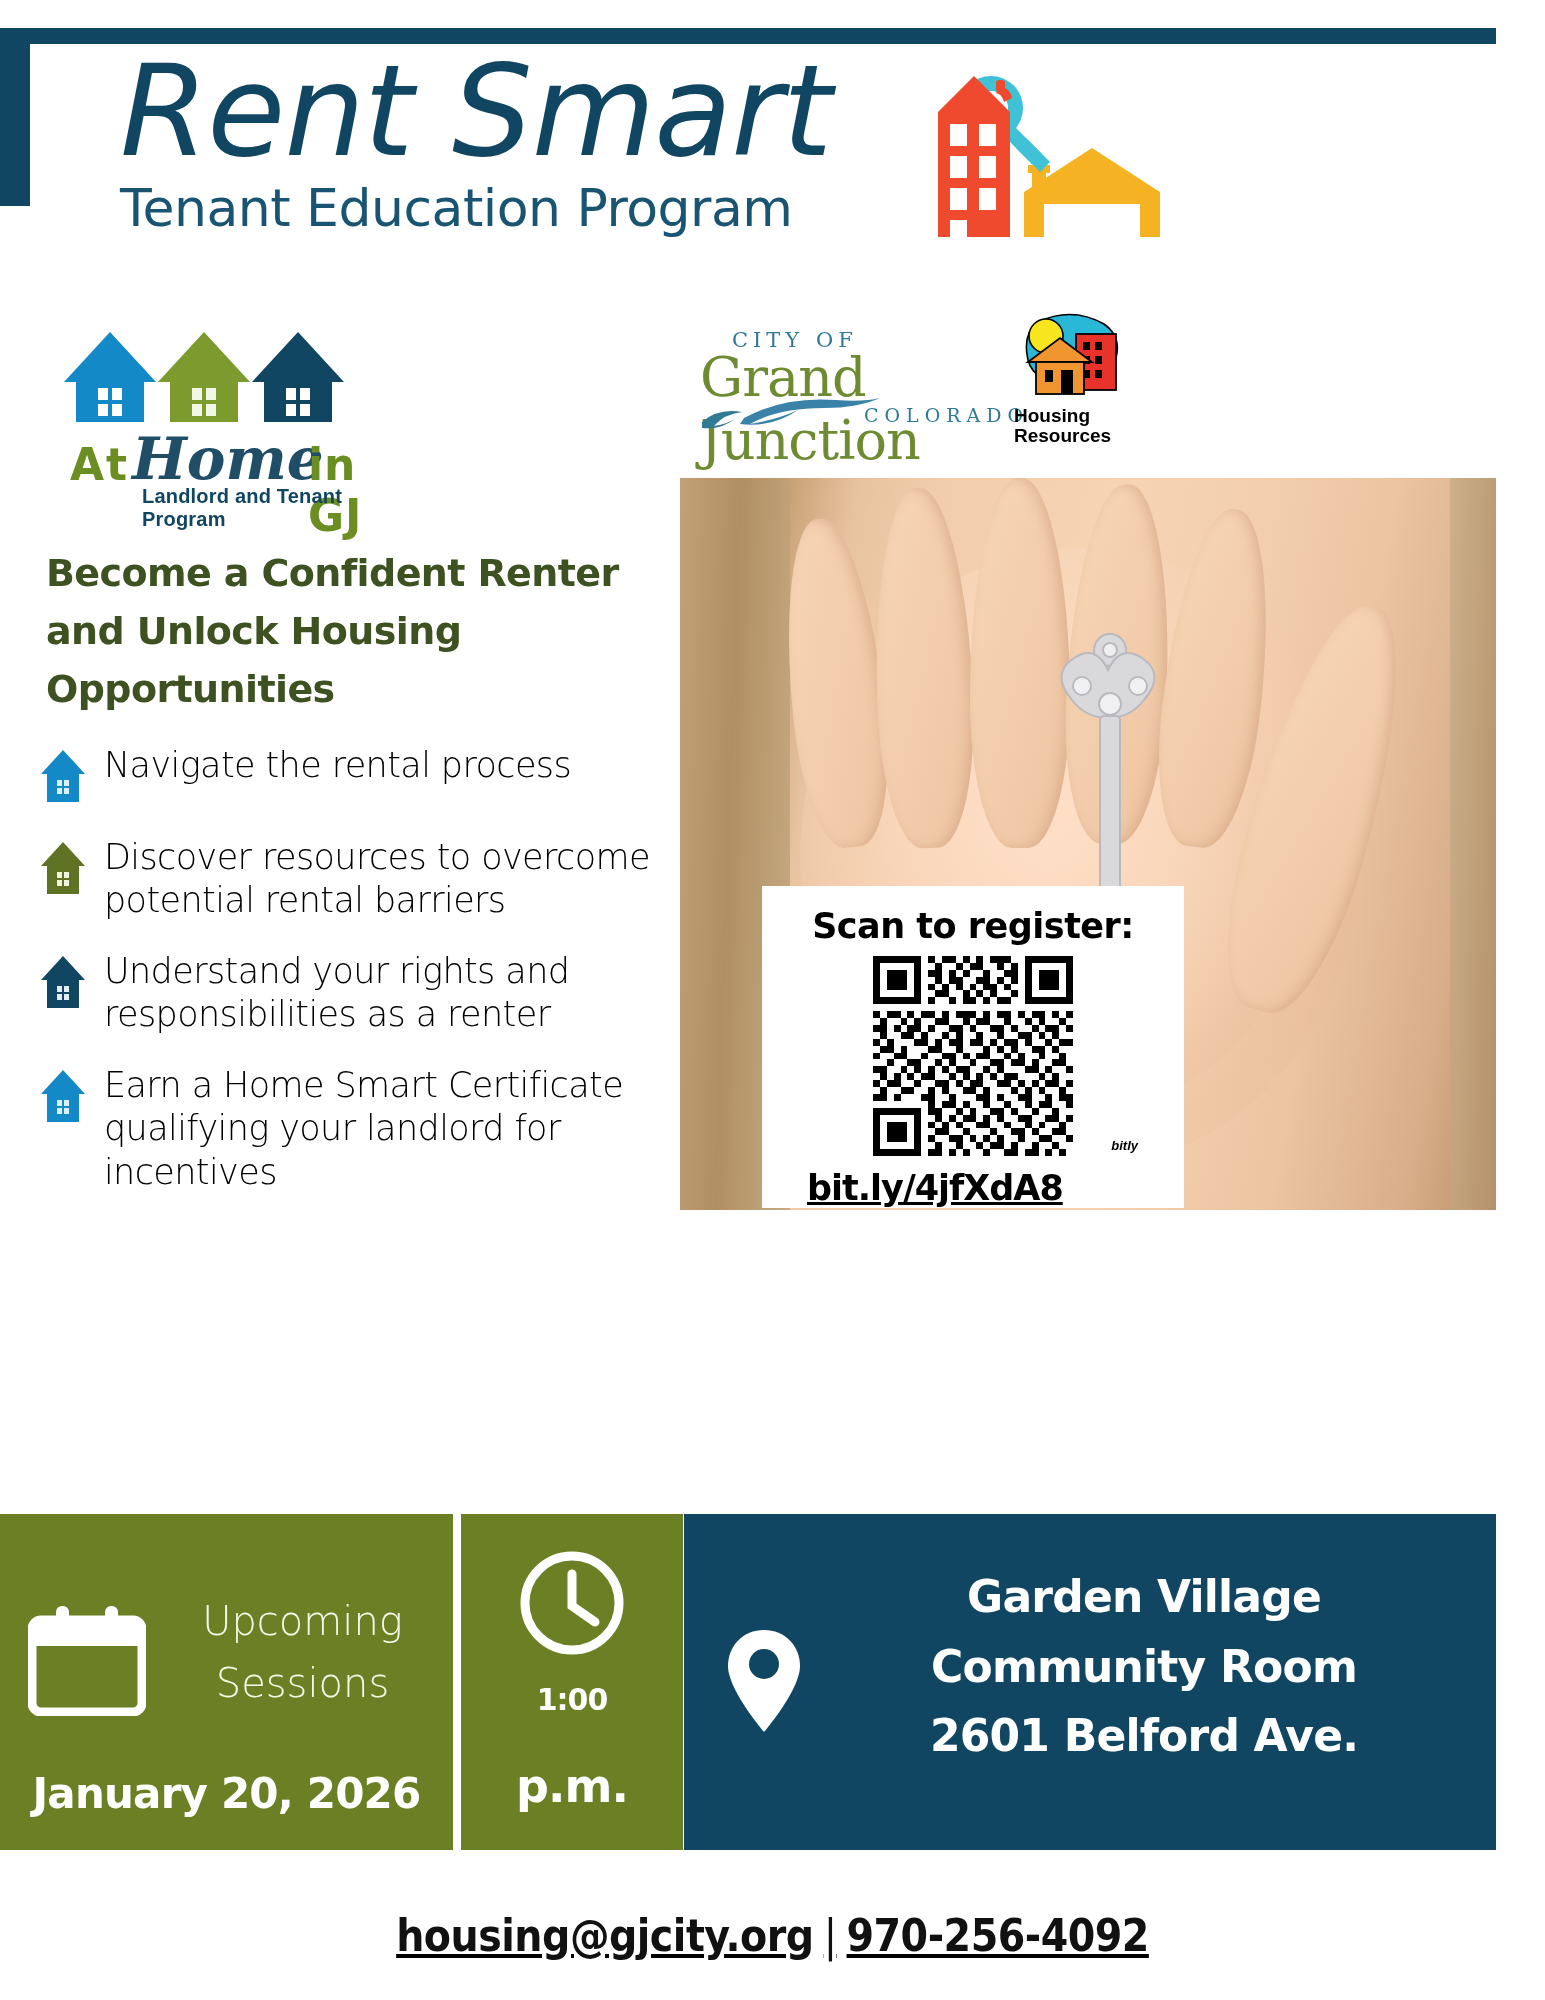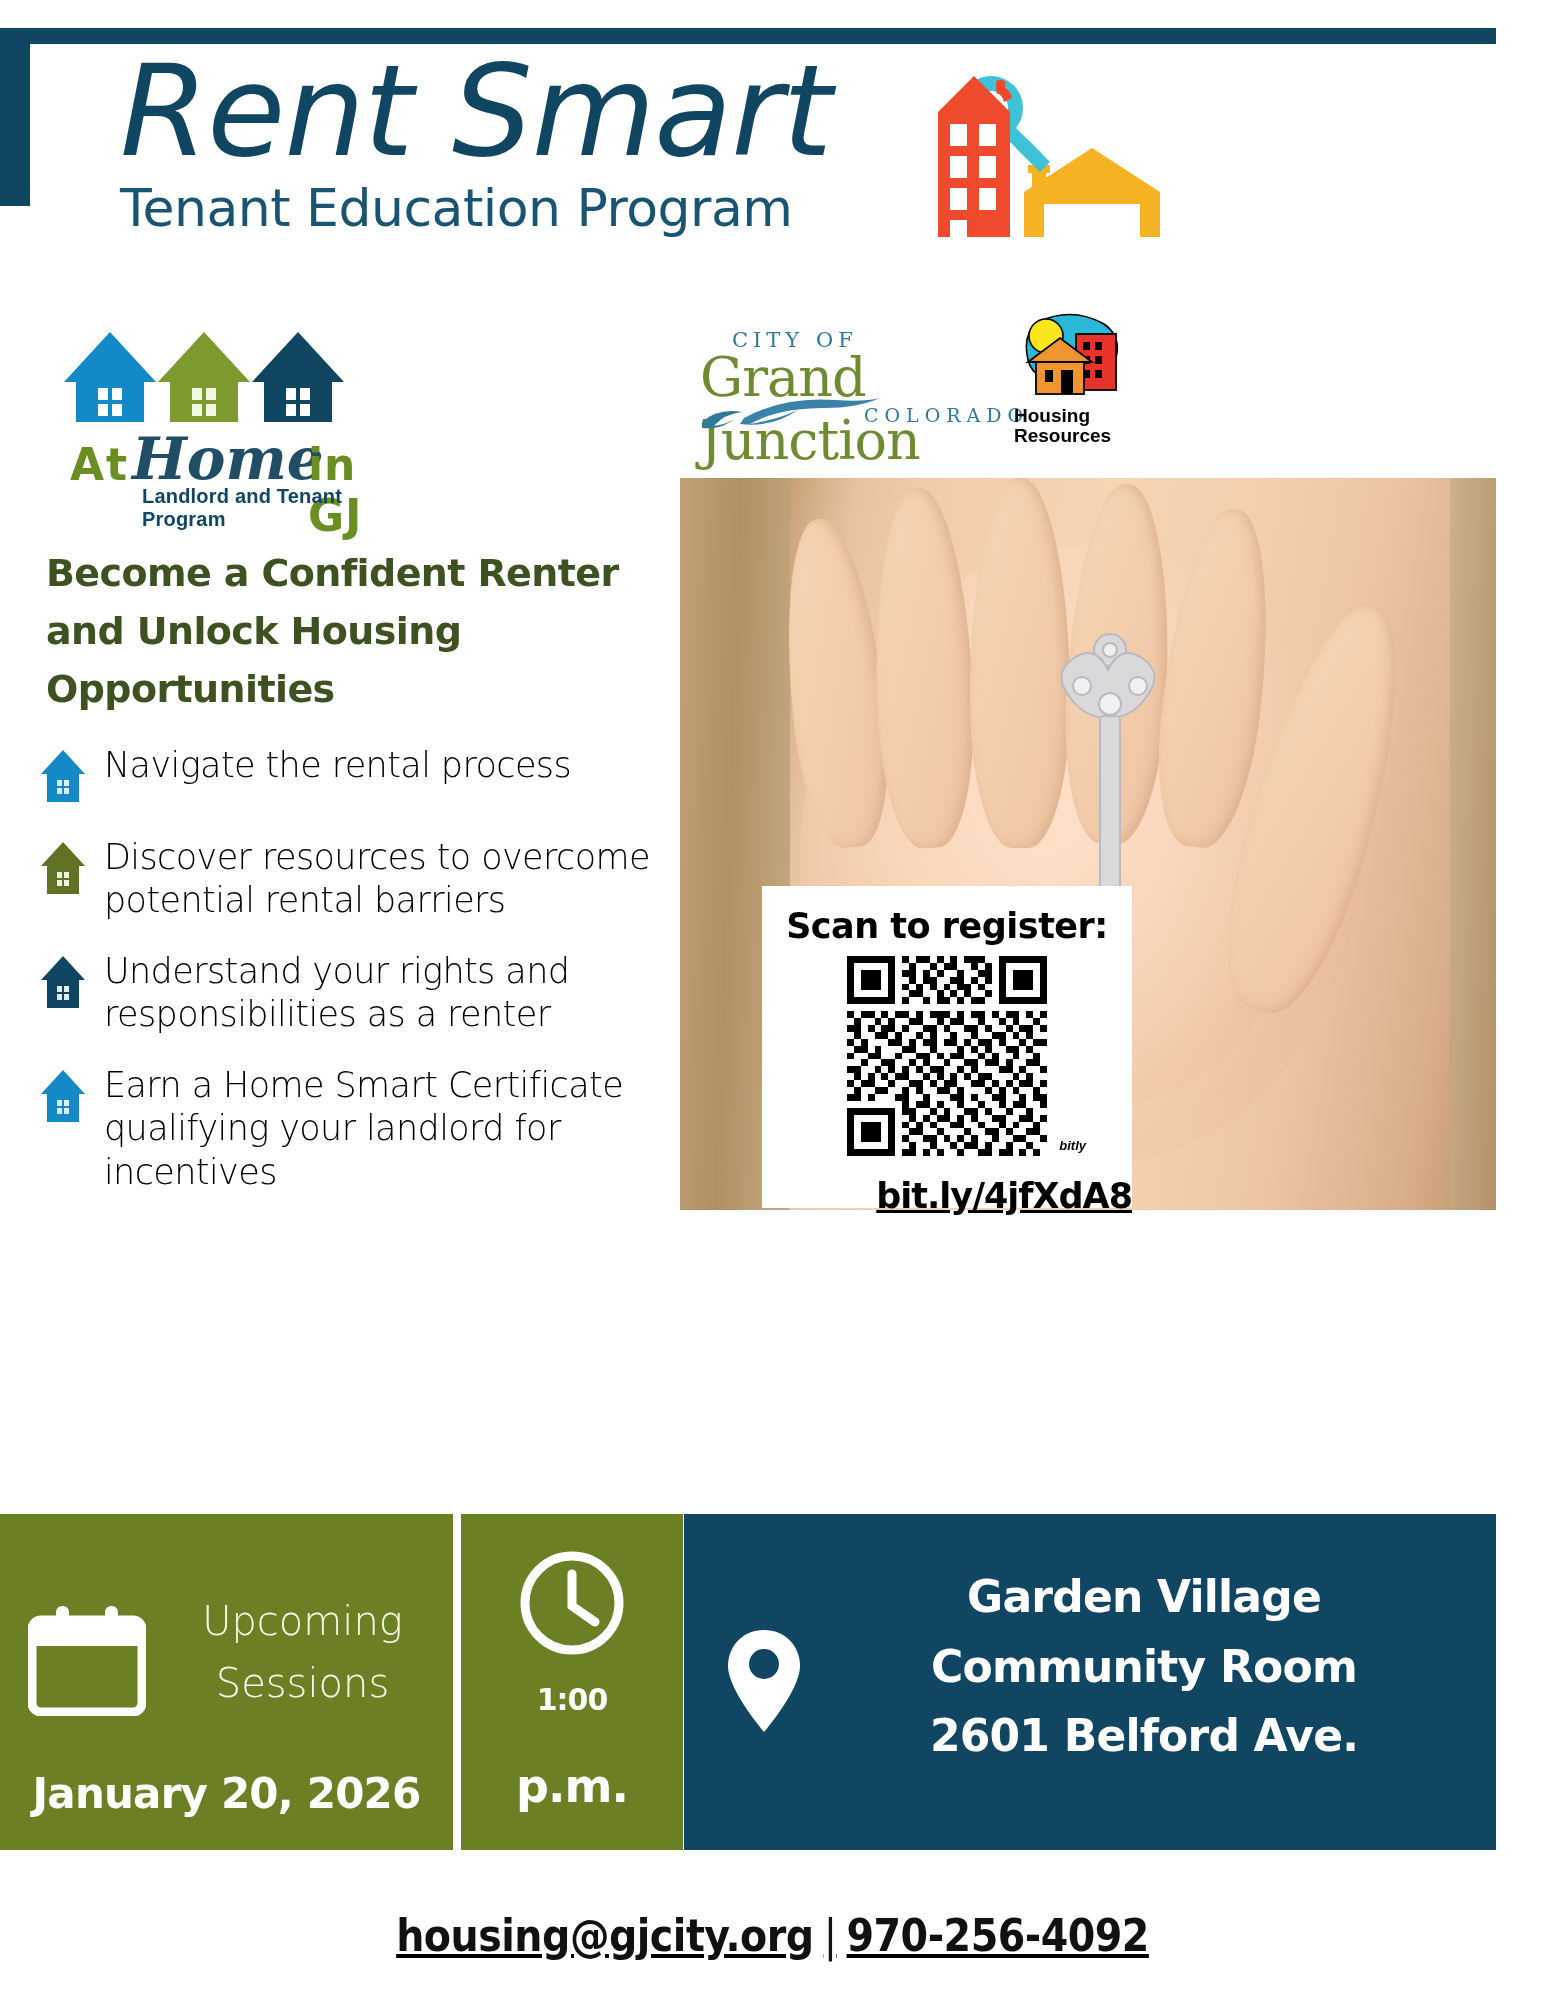--- a/index.html
+++ b/index.html
@@ -105,33 +105,34 @@
   }
   .finger {
     position:absolute; border-radius:48% 48% 42% 42% / 60% 60% 40% 40%;
     background:linear-gradient(105deg,#f7d6b6,#eec4a2);
     box-shadow:inset -5px 0 12px rgba(186,134,98,0.35);
   }
   #key-graphic { position:absolute; left:330px; top:130px; }
 
   
   #qr-card {
-    position:absolute; left:762px; top:886px; width:370px; height:322px;
+    position:absolute; left:762px; top:886px; width:422px; height:322px;
     background:#ffffff;
   }
   #qr-title {
     text-align:center; font-size:35px; font-weight:bold; color:#000;
     padding-top:20px; letter-spacing:-0.5px;
     font-family:"DejaVu Sans", sans-serif;
   }
   #qr-img { margin:10px auto 0; display:block; }
   #qr-link {
-    text-align:right; font-size:35px; font-weight:bold; color:#000;
-    text-decoration:underline; letter-spacing:-1px; margin-top:20px;
+    text-align:left; font-size:35px; font-weight:bold; color:#000;
+    text-decoration:underline; letter-spacing:-1px; margin-top:12px;
     font-family:"DejaVu Sans", sans-serif;
+    padding-left:45px;
   }
   #qr-bitly {
     position:absolute; right:46px; top:252px; font-size:13px;
     font-style:italic; font-weight:bold; color:#000;
   }
 
   
   #content-left { position:absolute; left:0; top:510px; width:680px; }
   #headline {
     margin:35px 0 0 46px; width:620px;

